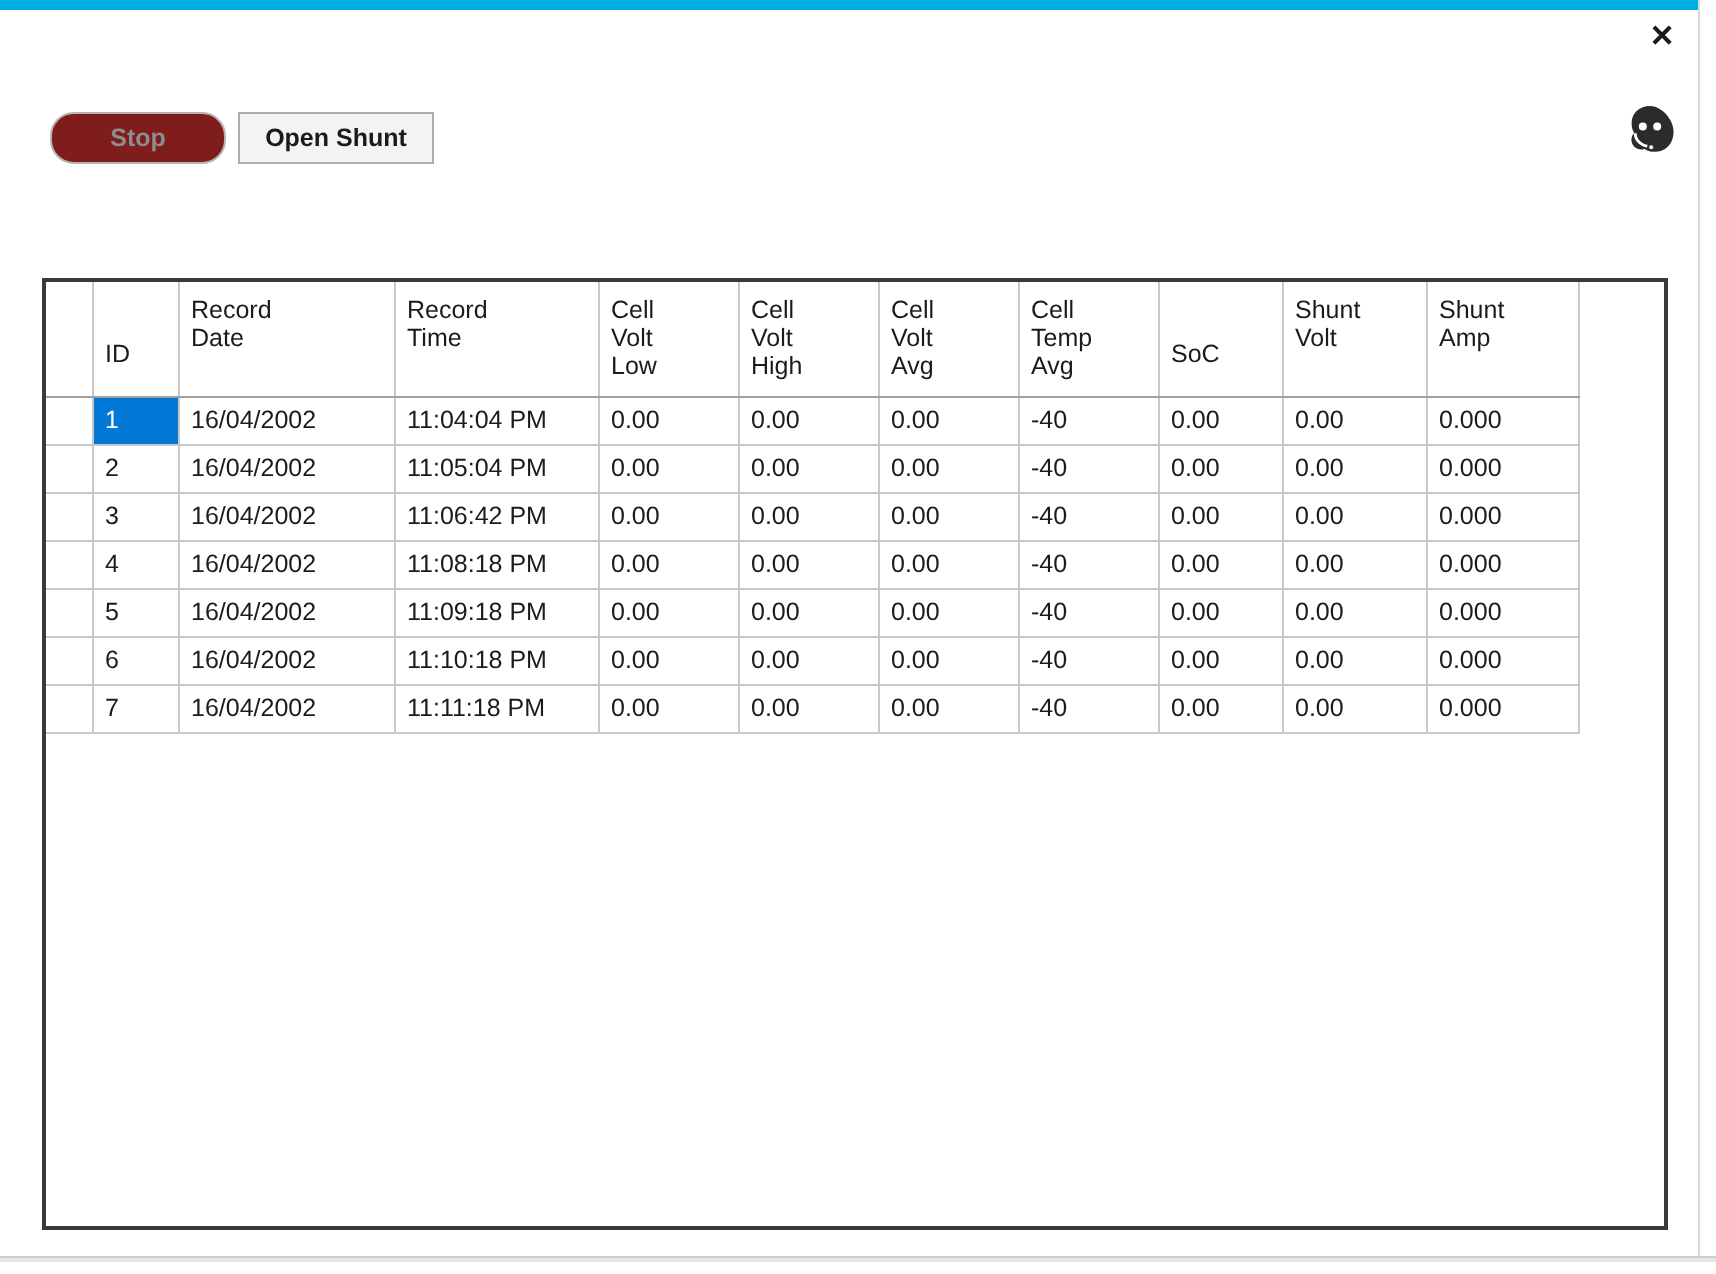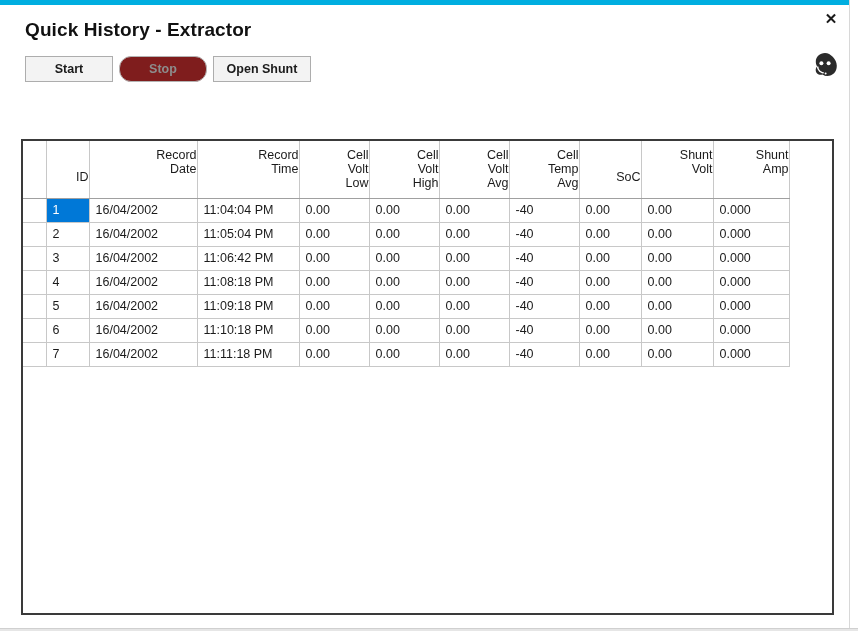--- a/index.html
+++ b/index.html
@@ -180,21 +180,21 @@
 
   #data-grid thead th {
     height: 57px;
     box-sizing: border-box;
     border-right: 1px solid #c8c8c8;
     border-bottom: 1px solid #a0a0a0;
     background: #ffffff;
     color: #1b1b1b;
     font-size: 12.5px;
     font-weight: normal;
-    text-align: right;
+    text-align: left;
     vertical-align: top;
     padding: 7px 0 0 6px;
     line-height: 14px;
     white-space: pre-line;
   }
   #data-grid thead th.rowhdr-cell {
     border-right: 1px solid #c8c8c8;
     padding: 0;
   }
   #data-grid thead th.hdr-center {
@@ -243,24 +243,22 @@
                0.6 0 1.2-0.1 1.7-0.3 1.4 0.9 3.1 1.4 4.9 1.4
                5.6 0 9.6-4 9.6-10.2S22.6 5 17 5z" fill="#2b2b2b"></path>
       <circle cx="13.4" cy="15.2" r="2.0" fill="#ffffff"></circle>
       <circle cx="20.6" cy="15.2" r="2.0" fill="#ffffff"></circle>
       <path d="M9.6 18.6c0 3.6 3.3 6.6 7.4 6.6" stroke="#ffffff" stroke-width="1.5" fill="none"></path>
       <circle cx="17.6" cy="25.6" r="2.1" fill="#2b2b2b"></circle>
       <circle cx="17.6" cy="25.6" r="1.0" fill="#ffffff"></circle>
     </svg>
   </div>
 
-  <div id="page-title">Quick History - Extractor</div>
 
   <div id="toolbar">
-    <div class="tb-btn start">Start</div>
     <div class="tb-btn stop">Stop</div>
     <div class="tb-btn openfolder">Open Shunt</div>
   </div>
 
 
   <div id="results-panel">
     <table id="data-grid">
       <colgroup>
         <col class="c-rowhdr">
           <col class="c-id">

